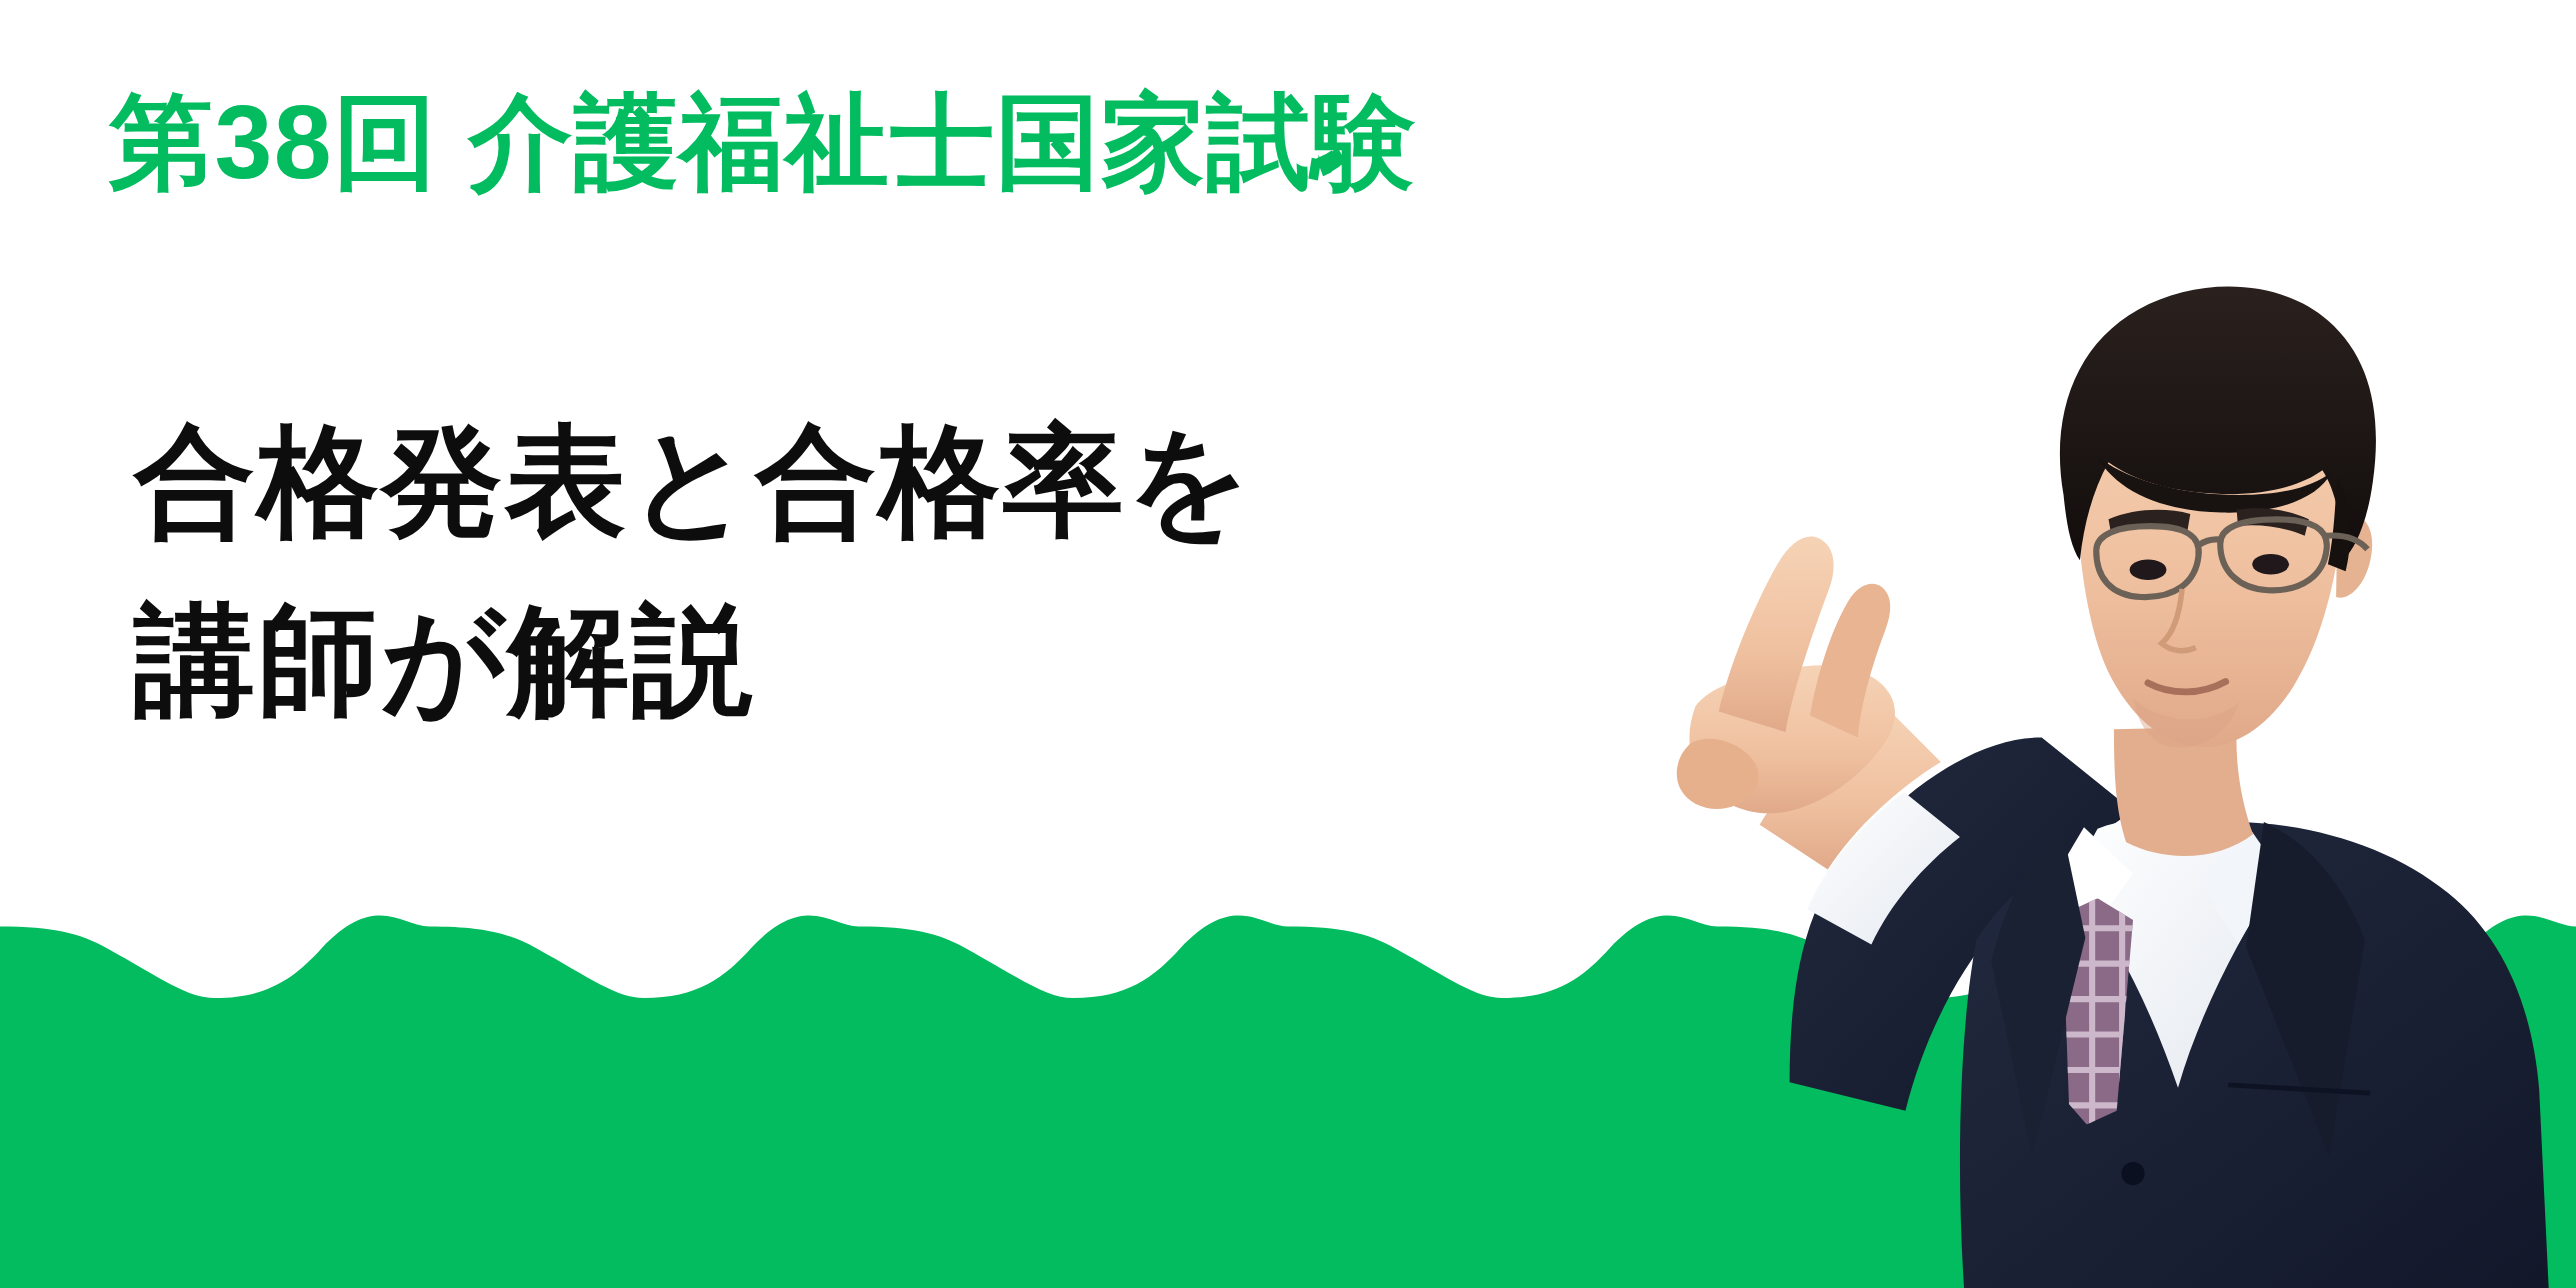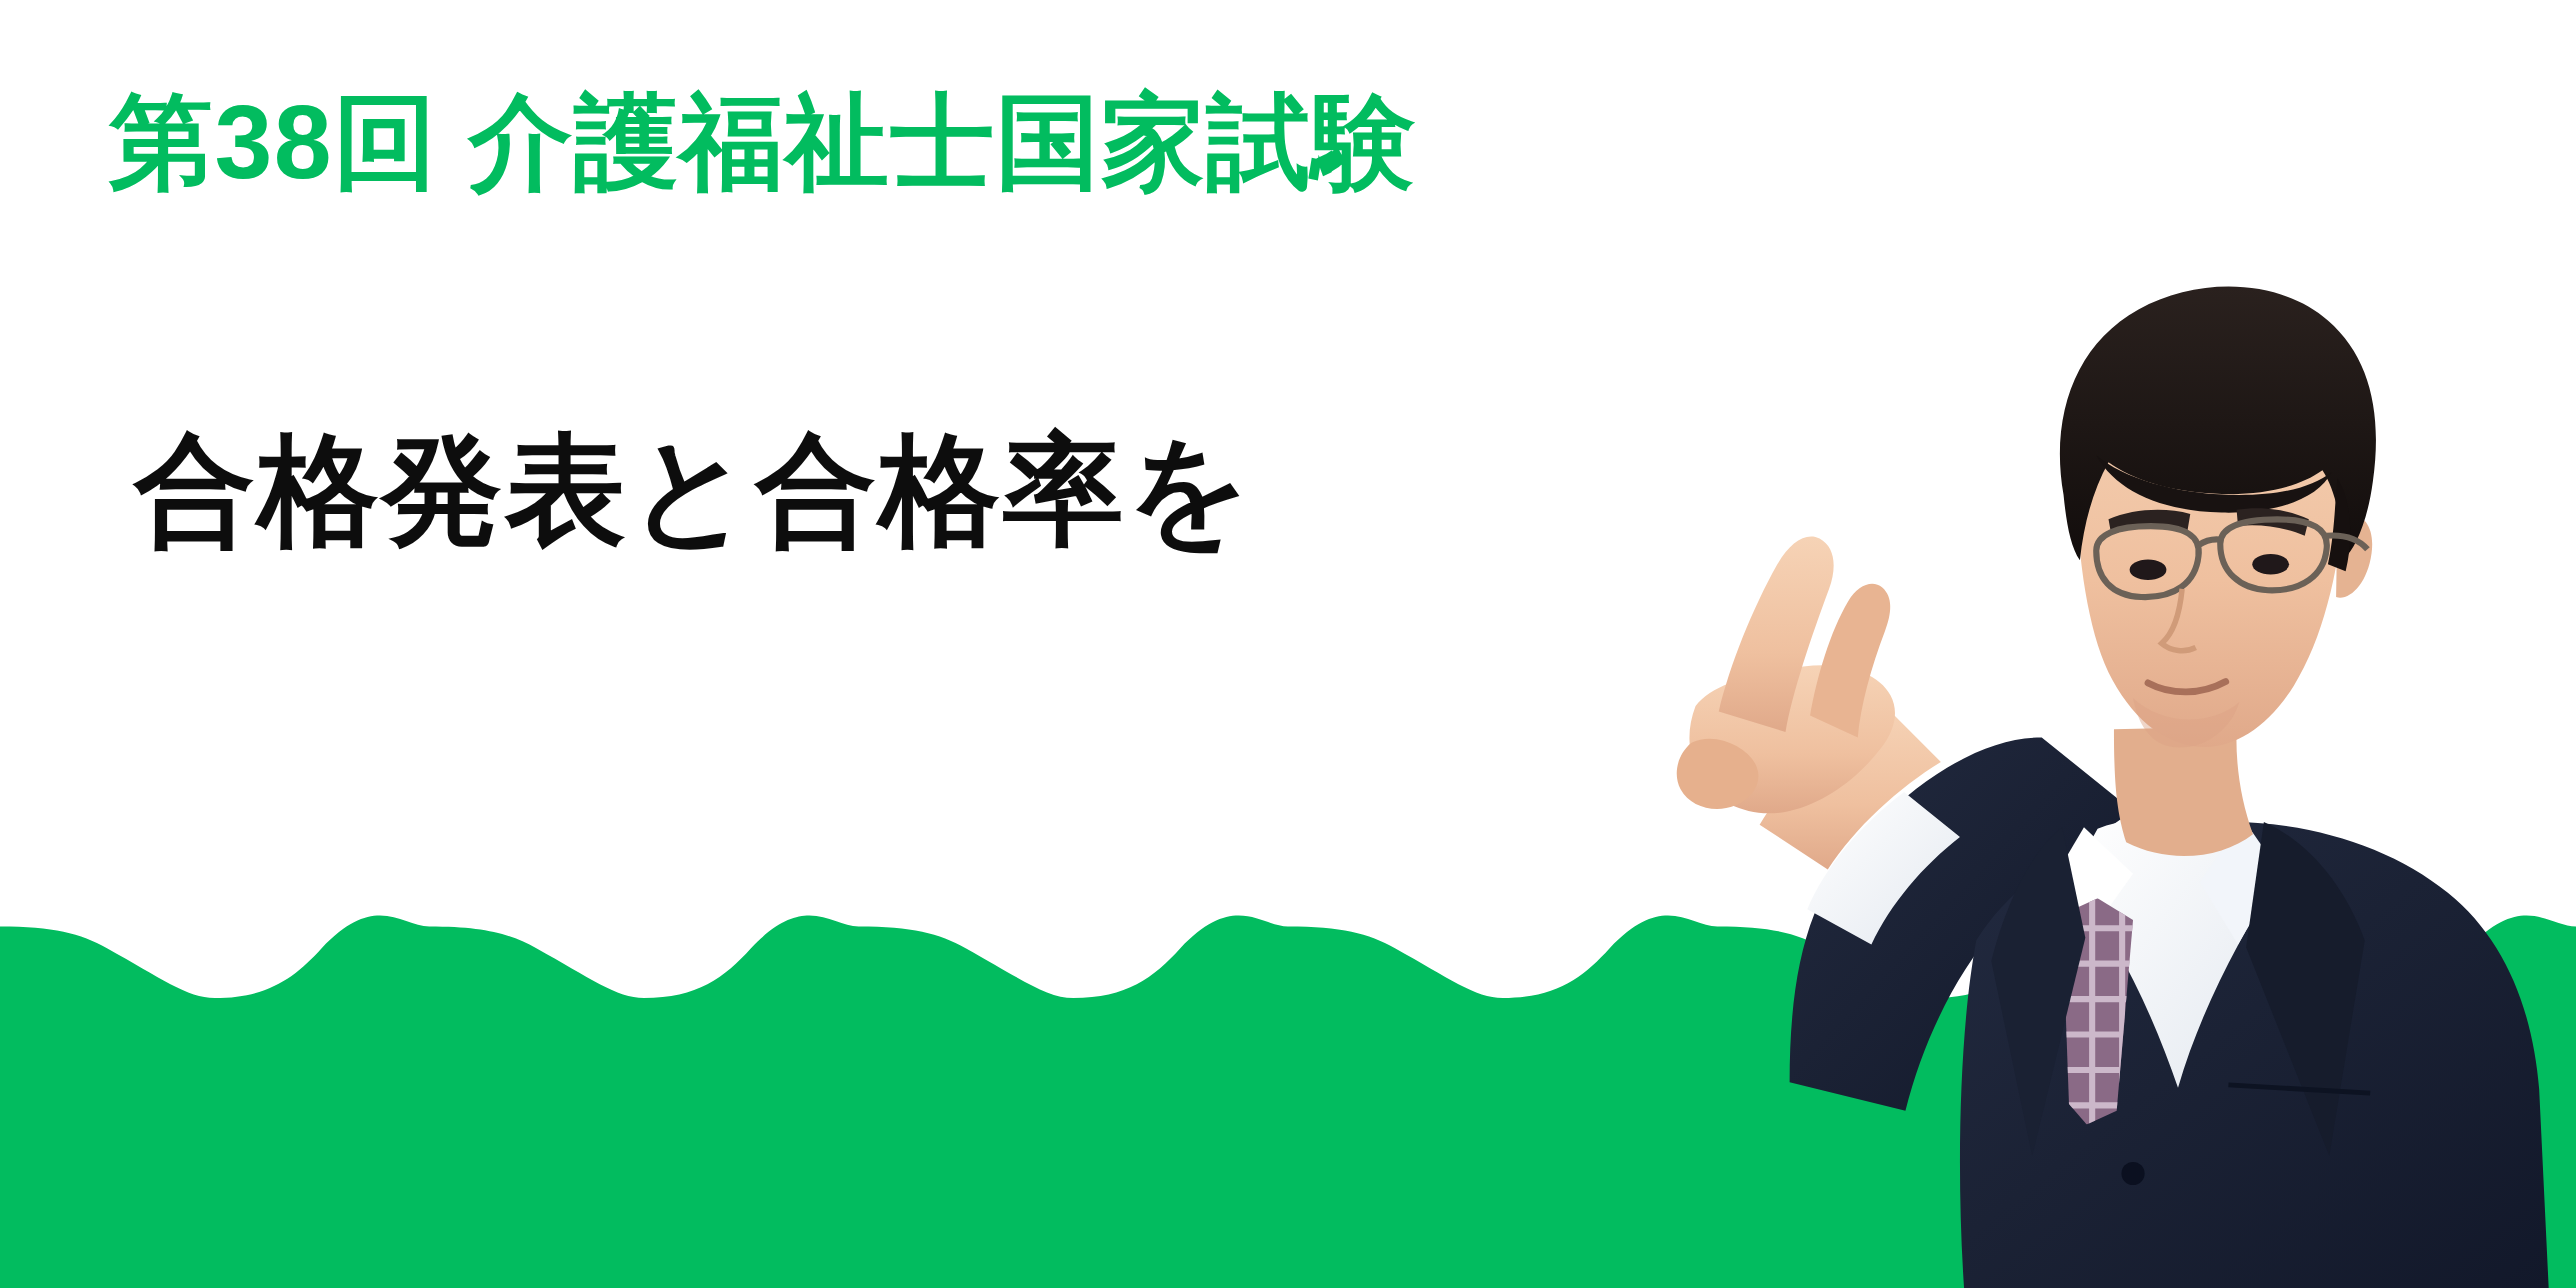--- a/index.html
+++ b/index.html
@@ -29,21 +29,21 @@
   
   .subtitle{
     position:absolute;left:134px;top:401px;
     color:#0d0d0d;
     font-size:121px;line-height:1.48;
     font-weight:bold;
     letter-spacing:2.7px;
     white-space:nowrap;
     font-family:"Liberation Sans","DejaVu Sans",sans-serif;
   }
-  .subtitle .ln{display:block;}
+  .subtitle .ln{display:block;font-family:Liberation Mono, monospace;}
 
   
   .series-label{
     position:absolute;left:129px;top:1103px;
     color:#ffffff;
     font-size:87px;line-height:1.2;
     font-weight:300;
     letter-spacing:9.5px;
     white-space:nowrap;
     text-shadow:4.8px 4.8px 6.1px rgba(0,0,0,0.20);
@@ -87,20 +87,21 @@
            C 3543,135 3583,105 3622,62
            C 3701,-22 3740,30 3780,30
            L 3780,560 L 0,560 Z"></path>
     </svg>
   </div>
 
   <div class="headline">第38回 介護福祉士国家試験</div>
 
   <div class="subtitle">
     <span class="ln">合格発表と合格率を</span>
+    <span class="ln">講師が解説</span>
   </div>
 
 
   <div class="person">
     <svg viewBox="0 0 1350 1560" xmlns="http://www.w3.org/2000/svg">
       <defs>
         <linearGradient id="suitG" x1="0" y1="0" x2="1" y2="1">
           <stop offset="0%" stop-color="#222A40"></stop>
           <stop offset="45%" stop-color="#1B2235"></stop>
           <stop offset="100%" stop-color="#12182A"></stop>

